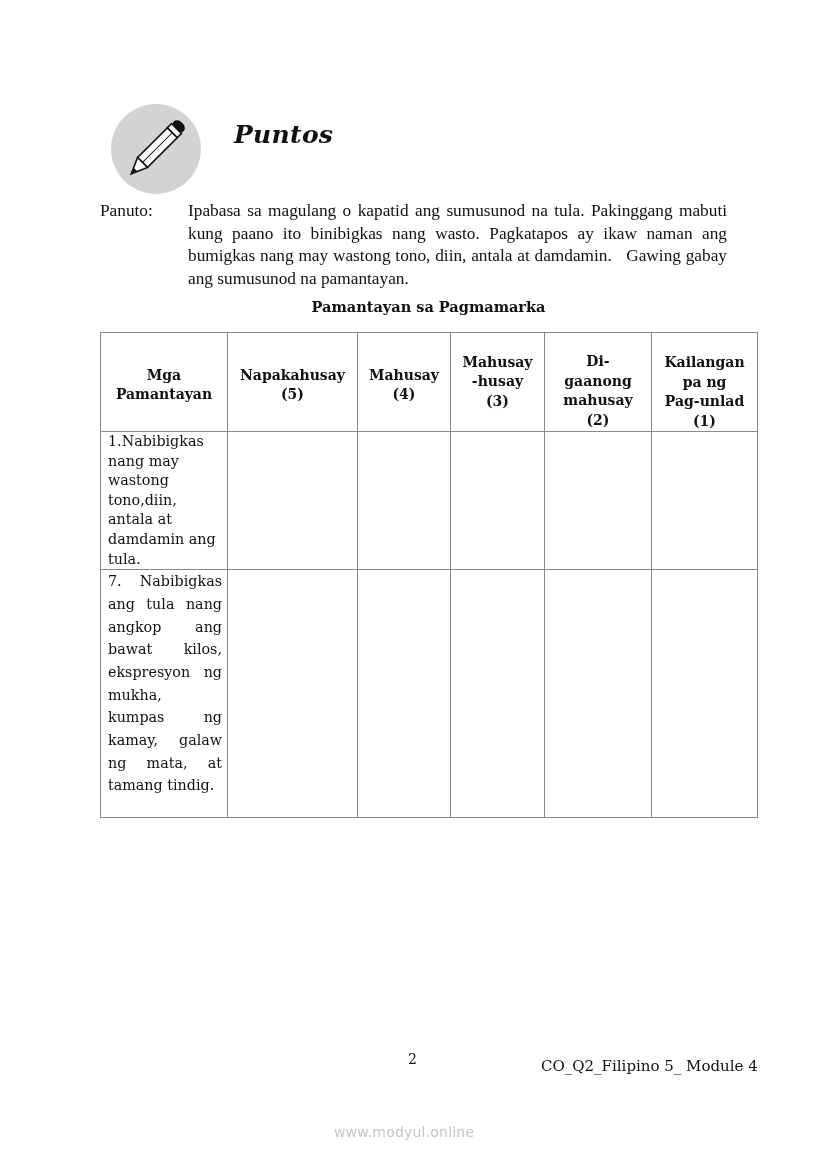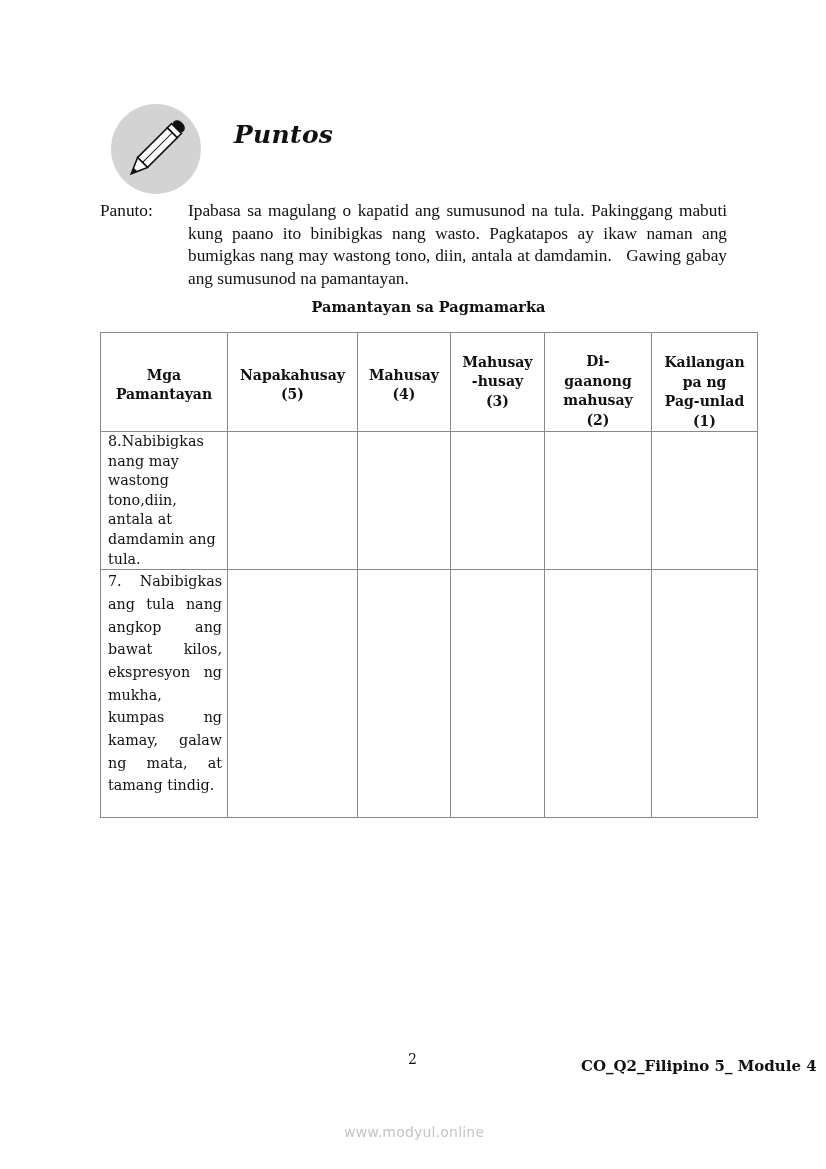--- a/index.html
+++ b/index.html
@@ -19,22 +19,22 @@
   table.rubric { position: absolute; left: 100px; top: 332px; border-collapse: collapse;
                  table-layout: fixed; width: 657px; }
   table.rubric td, table.rubric th { border: 1.5px solid #888; padding: 0; }
   table.rubric th { font-weight: bold; font-size: 14px; line-height: 19.5px; text-align: center;
                     vertical-align: middle; height: 97px; }
   table.rubric td.crit { font-size: 14.3px; line-height: 22.7px; vertical-align: top;
                          padding: 0 5px 0 7px; text-align: justify; }
   table.rubric td.crit.left { text-align: left; }
   .th-inner { padding-top: 6px; }
   .page-num { position: absolute; left: 408px; top: 1051px; font-size: 14px; }
-  .footer-code { position: absolute; left: 541px; top: 1057px; font-size: 15px; font-weight: bold; margin-left: 40px; }
-  .watermark { position: absolute; left: 344px; top: 1124px; font-family: "DejaVu Sans", sans-serif;
+  .footer-code { position: absolute; left: 541px; top: 1057px; font-size: 15px; font-weight: normal; }
+  .watermark { position: absolute; left: 334px; top: 1124px; font-family: "DejaVu Sans", sans-serif;
                font-size: 14px; color: #c4c4c4; letter-spacing: 0.2px; }
 </style>
 </head>
 <body>
 
 <div class="icon-circle">
   <svg viewBox="0 0 90 90">
     <g transform="rotate(45 45 45)">
       <rect x="38" y="8" width="14" height="10" rx="6" fill="#111"></rect>
       <rect x="38" y="16" width="14" height="6" fill="#fff" stroke="#111" stroke-width="1.6"></rect>
@@ -81,21 +81,21 @@
       <th>
           <div class="th-inner" style="padding-top:18px">Di-<br>gaanong<br>mahusay<br><span>(2)</span></div>
         </th>
       <th>
           <div class="th-inner" style="padding-top:20px">Kailangan<br>pa ng<br>Pag-unlad<br><span>(1)</span></div>
         </th>
     </tr>
   </thead>
   <tbody>
     <tr style="height:138px">
-      <td class="crit left" style="line-height:19.6px">8.Nabibigkas nang may wastong tono,diin, antala at damdamin ang tula.</td>
+      <td class="crit left" style="line-height:19.6px">1.Nabibigkas nang may wastong tono,diin, antala at damdamin ang tula.</td>
       <td></td>
       <td></td>
       <td></td>
       <td></td>
       <td></td>
     </tr>
     <tr style="height:248px">
       <td class="crit">7. Nabibigkas ang tula nang angkop ang bawat kilos, ekspresyon ng mukha, kumpas ng kamay, galaw ng mata, at tamang tindig.</td>
       <td></td>
       <td></td>

